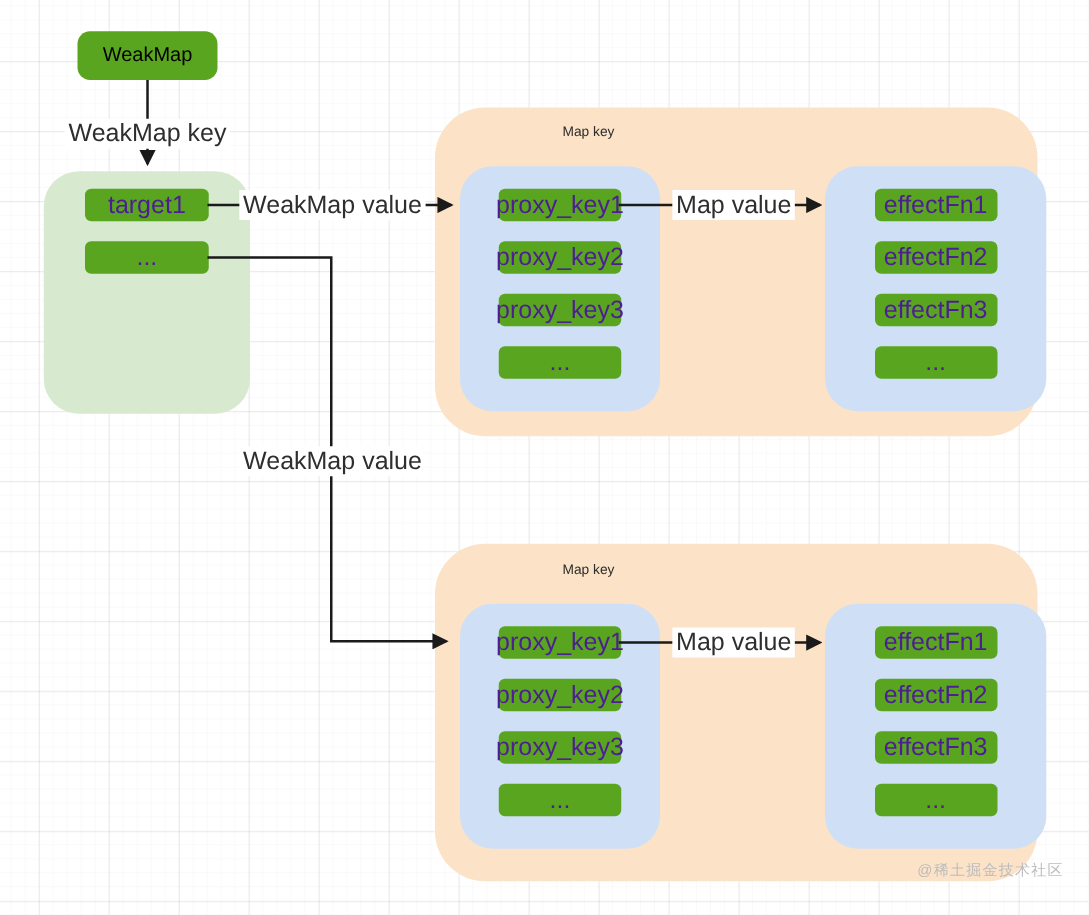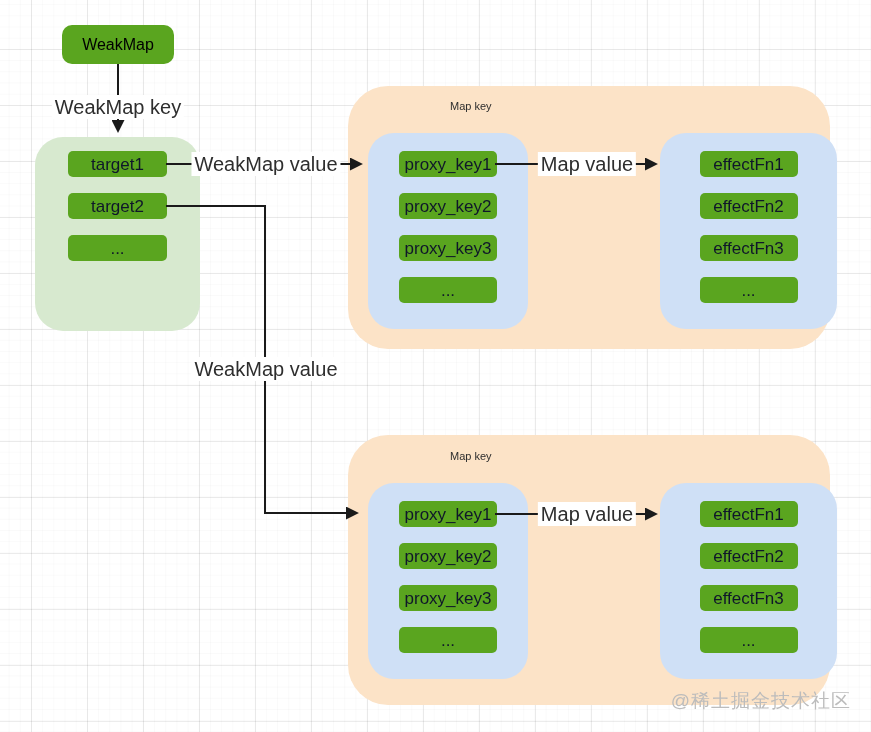--- a/index.html
+++ b/index.html
@@ -36,37 +36,37 @@
   #map-group-2 .group-title{top:15px;}
 
   .panel{
     position:absolute;background:#cfe0f6;border-radius:26px;width:160px;height:196px;top:47px;
     display:flex;flex-direction:column;align-items:center;padding-top:18px;gap:16px;box-sizing:border-box;z-index:2;
   }
   #map-group-2 .panel{top:48px;}
   .panel.left{left:20px;}
   .panel.right{left:312px;width:177px;}
 
-  .row-node{position:relative;width:98px;height:26px;background:#5aa51f;color:#0f172a;
-    display:flex;align-items:center;justify-content:center;font-size:17px;line-height:1;border-radius:5px;}
+  .row-node{position:relative;width:98px;height:26px;background:#5aa51f;color:#4c1d95;
+    display:flex;align-items:center;justify-content:center;font-size:20px;line-height:1;border-radius:5px;}
   .group.greenbox .row-node{width:99px;}
 
   .edge-label{
     position:absolute;transform:translate(-50%,-50%);z-index:6;
     background:#ffffff;color:#2e2e2e;font-size:20px;line-height:1.1;padding:1px 3px;white-space:nowrap;
   }
   #lbl-weakmap-key{left:118px;top:107px;}
   #lbl-weakmap-value-top{left:266px;top:164px;}
   #lbl-map-value-top{left:587px;top:164px;}
   #lbl-weakmap-value-bottom{left:266px;top:369px;}
   #lbl-map-value-bottom{left:587px;top:514px;}
 
   .watermark{
     position:absolute;right:20px;top:688px;z-index:7;
-    font-size:19px;color:#bcbcbc;letter-spacing:1px;white-space:nowrap;
+    font-size:12px;color:#bcbcbc;letter-spacing:1px;white-space:nowrap;
   }
 </style>
 </head>
 <body>
 
 <div class="canvas">
 
   <svg class="connectors" width="871" height="732" viewBox="0 0 871 732">
     <defs>
       <marker id="arrow" viewBox="0 0 10 10" refX="8.5" refY="5" markerWidth="6.5" markerHeight="6.5" orient="auto-start-reverse">
@@ -77,21 +77,20 @@
     <path d="M166,164 L361,164" marker-end="url(#arrow)"></path>
     <path d="M495,164 L656,164" marker-end="url(#arrow)"></path>
     <path d="M166,206 L265,206 L265,513 L357,513" marker-end="url(#arrow)"></path>
     <path d="M495,514 L656,514" marker-end="url(#arrow)"></path>
   </svg>
 
   <div class="node weakmap">WeakMap</div>
 
   <div class="group greenbox">
     <div class="row-node">target1</div>
-    <div class="row-node">target2</div>
     <div class="row-node">...</div>
   </div>
 
   <div class="group orangebox" id="map-group-1">
     <div class="group-title">Map key</div>
     <div class="panel left">
       <div class="row-node">proxy_key1</div>
       <div class="row-node">proxy_key2</div>
       <div class="row-node">proxy_key3</div>
       <div class="row-node">...</div>

